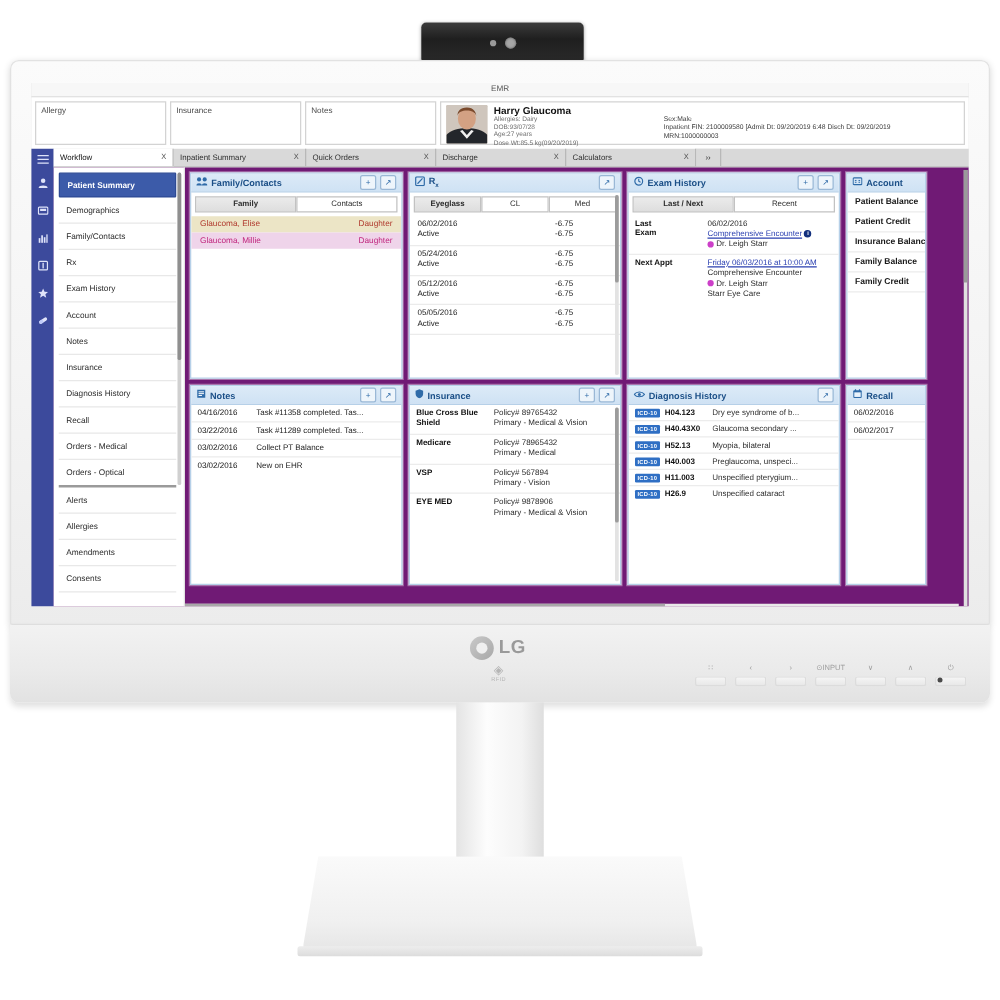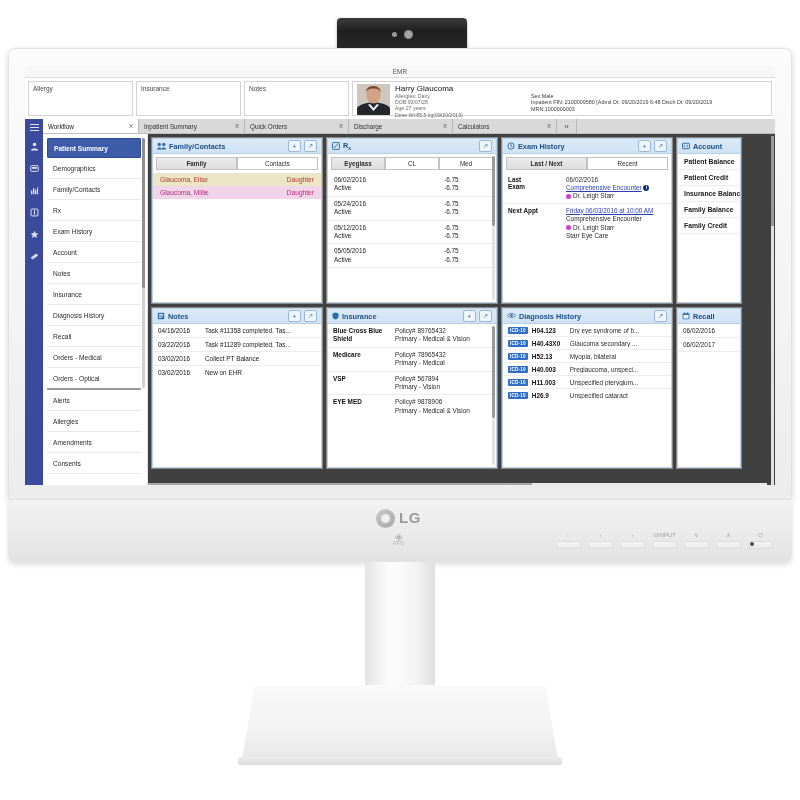--- a/index.html
+++ b/index.html
@@ -64,21 +64,21 @@
   .emr-titlebar .t{font-size:6.5px;color:#555;}
 
   
   .topstrip{display:flex;gap:3px;padding:3px;background:#fff;height:41px;box-sizing:border-box;}
   .tile{border:1px solid #d3d3d3;background:#fff;flex:0 0 auto;width:105px;
         font-size:6.5px;color:#4a4a4a;padding:3px 4px;box-sizing:border-box;}
   .patientcard{flex:1;border:1px solid #d3d3d3;background:#fff;display:flex;gap:5px;
         padding:2px 4px;box-sizing:border-box;}
   .pphoto{width:33px;height:31px;border-radius:1px;overflow:hidden;flex:0 0 33px;
         background:#c9bfb6;position:relative;}
-  .pname{font-size:8px;font-weight:normal;color:#111;line-height:9px;}
+  .pname{font-size:8px;font-weight:bold;color:#111;line-height:9px;}
   .pmeta{font-size:5.2px;color:#6d6d6d;line-height:6.2px;}
   .pcols{display:flex;flex:1;gap:10px;}
   .pcol-r{font-size:5.4px;color:#3c3c3c;line-height:6.4px;padding-top:9px;}
 
   
   .mainrow{display:flex;height:368px;}
 
   .iconrail{width:18px;background:#3c4a9c;display:flex;flex-direction:column;
       align-items:center;padding-top:5px;gap:11px;flex:0 0 18px;}
   .railicon{color:#e8ecff;font-size:8px;line-height:8px;opacity:.95;cursor:pointer;}
@@ -88,21 +88,21 @@
   .workcol{flex:1;display:flex;flex-direction:column;min-width:0;}
 
   .tabstrip{display:flex;height:14px;background:#d9d9d9;border-bottom:1px solid #bdbdbd;}
   .tab{display:flex;align-items:center;justify-content:space-between;
       padding:0 5px;font-size:6.3px;color:#2f2f2f;border-right:1px solid #b8b8b8;
       min-width:74px;box-sizing:border-box;cursor:pointer;}
   .tab.active{background:#ffffff;color:#111;}
   .tab .x{font-size:6px;color:#555;margin-left:8px;}
   .tab.more{min-width:20px;background:#d9d9d9;justify-content:center;}
 
-  .body2{flex:1;display:flex;min-height:0;background:#404040;justify-content:center;}
+  .body2{flex:1;display:flex;min-height:0;background:#701a75;justify-content:center;}
 
   
   .navcol{width:105px;flex:0 0 105px;background:#fff;border-right:1px solid #e2e2e2;
       position:relative;overflow:hidden;padding:4px 0 0 4px;box-sizing:border-box;}
   .navitem{height:20px;display:flex;align-items:center;padding:0 6px;
       font-size:6.6px;color:#2b2b2b;border-bottom:1px solid #e8e8e8;cursor:pointer;
       margin-right:6px;}
   .navitem.active{background:#3c5ba9;color:#fff;border:1px solid #2d4a94;font-weight:bold;
       border-radius:1px;height:18px;}
   .navitem.sep{border-bottom:2px solid #9a9a9a;}

